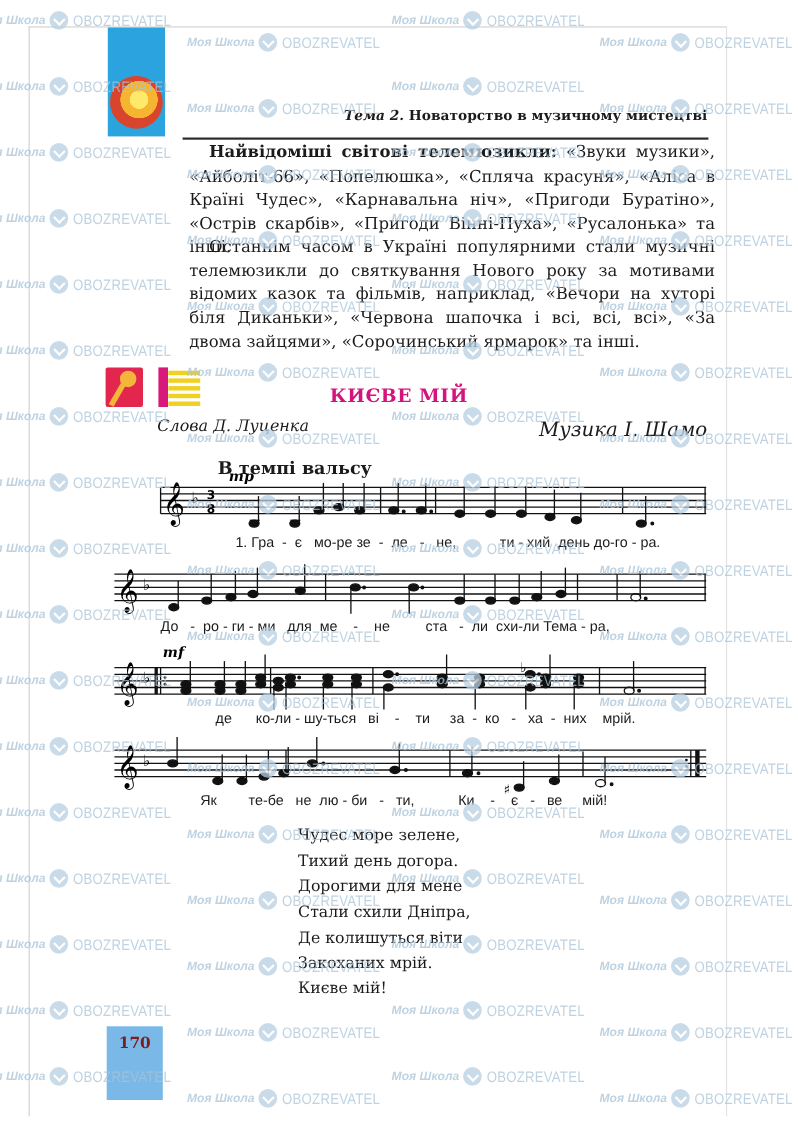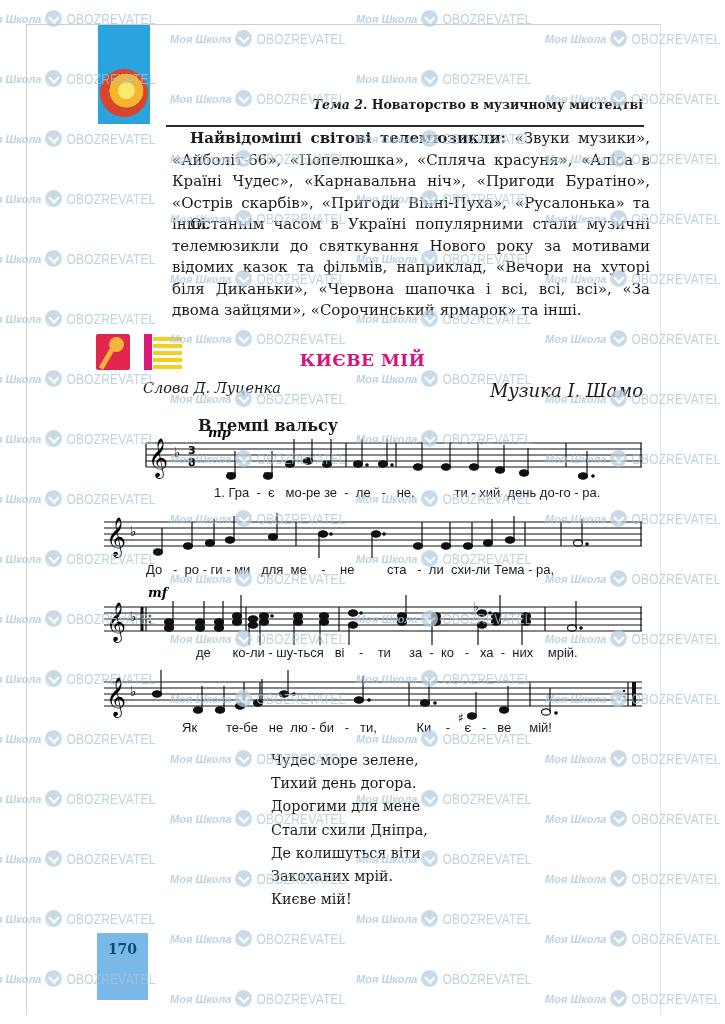--- a/index.html
+++ b/index.html
@@ -79,21 +79,21 @@
   .poem {
     position:absolute; left:271px; top:749px; font-size:14.3px; line-height:23.2px;
   }
   .poem div { white-space:nowrap; }
 
   .page-number-tab {
     position:absolute; left:97px; top:933px; width:51px; height:67px; background:#7ab8e8;
   }
   .page-number-tab span {
     position:absolute; left:0; width:51px; top:8px; text-align:center;
-    font-size:14px; font-weight:bold; color:#0c4a6e;
+    font-size:14px; font-weight:bold; color:#7f1d1d;
   }
 </style>
 </head>
 <body>
 
 <div class="page-frame"></div>
 
 <div class="corner-emblem">
   <div class="medal"></div>
 </div>

